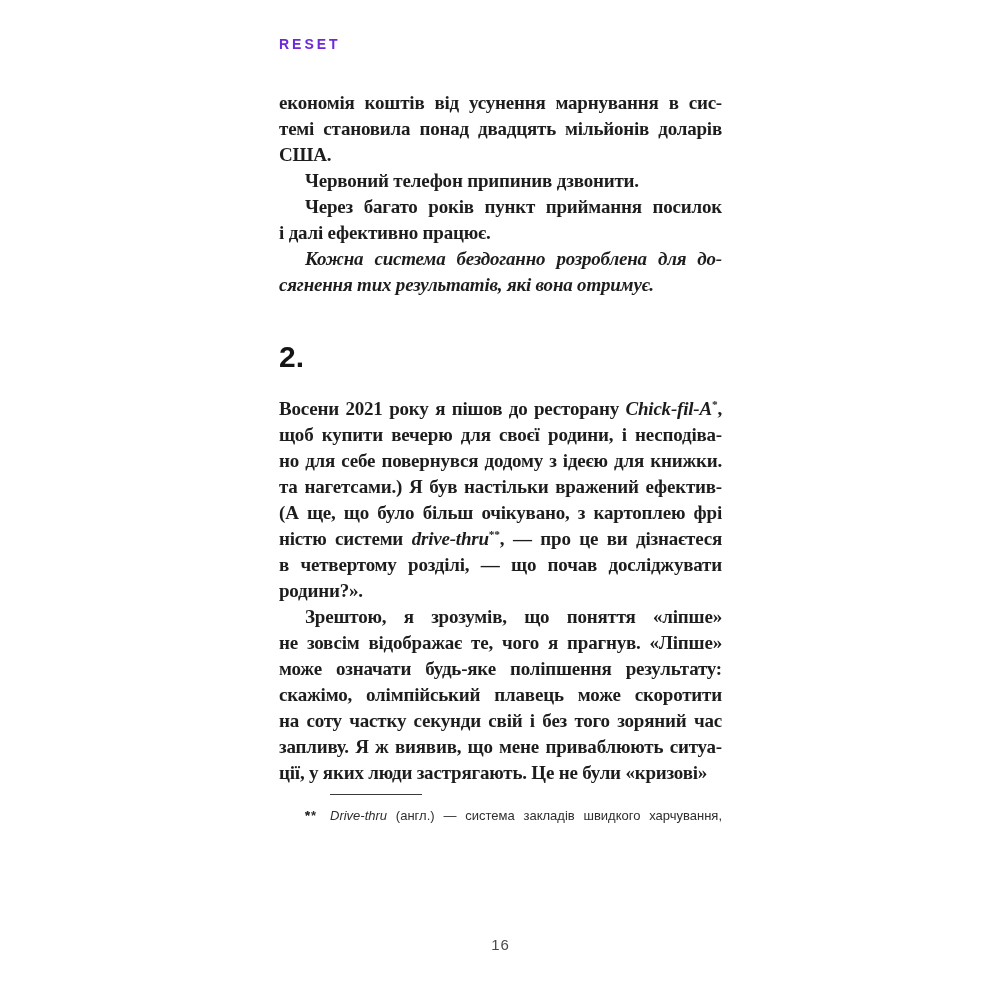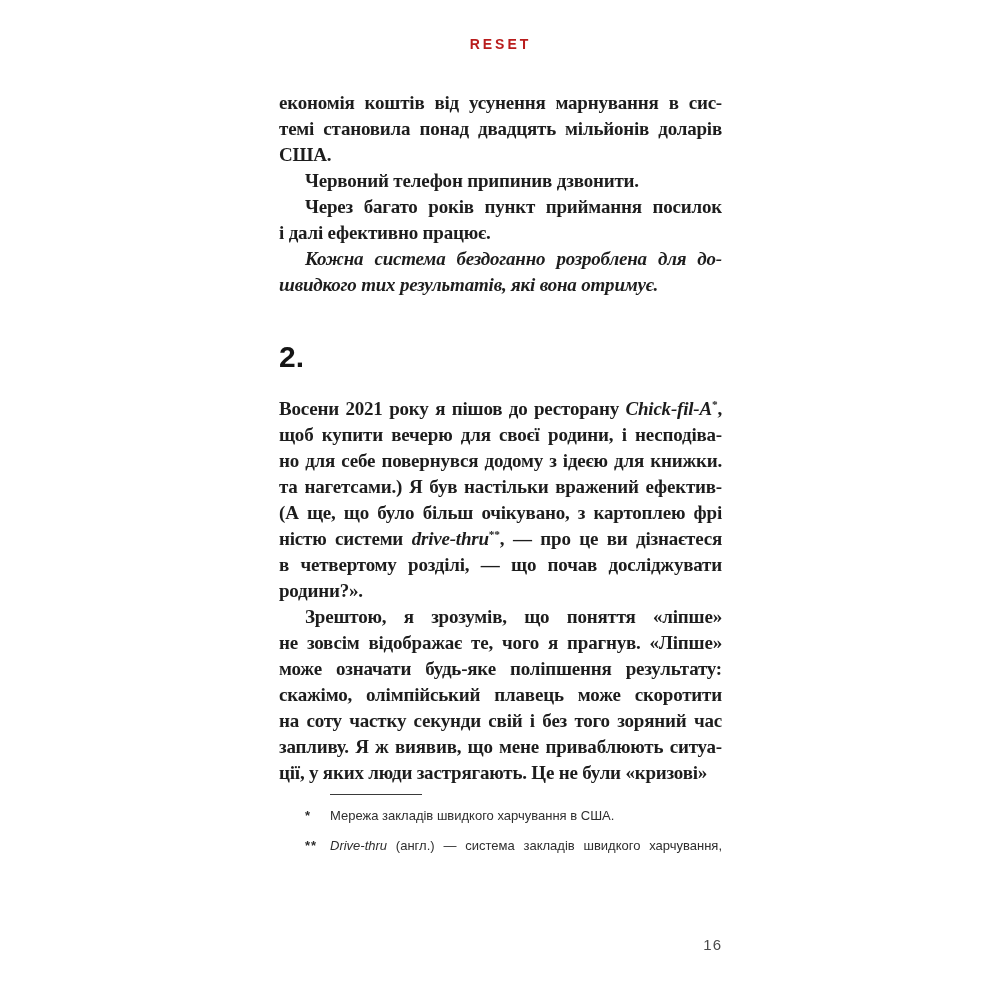--- a/index.html
+++ b/index.html
@@ -7,24 +7,24 @@
     position:relative;
     width:1000px;height:1000px;
     background:#ffffff;
     margin:0 auto;
     font-family:"Liberation Serif", serif;
     color:#1d1d1d;
     overflow:hidden;
   }
   .running-head{
     position:absolute;top:36px;left:279px;width:443px;
-    text-align:center;
+    text-align:left;
     font-family:"Liberation Sans", sans-serif;
     font-weight:bold;font-size:14px;letter-spacing:3px;
-    color:#b91c1c;
+    color:#6d28d9;
   }
   .text-block{
     position:absolute;top:90px;left:279px;width:443px;
     font-size:19px;line-height:26px;letter-spacing:-0.2px;
   }
   .para{margin:0;font-weight:bold;}
   .para .line{
     text-align:justify;text-align-last:justify;
     height:26px;overflow:hidden;white-space:nowrap;
   }
@@ -54,21 +54,21 @@
     position:absolute;left:26px;top:0;
     font-weight:bold;letter-spacing:1px;
   }
   .footnote-row .line{
     text-align:justify;text-align-last:justify;
     overflow:hidden;
   }
   .footnote-row .line.last{text-align-last:left;}
   .page-number{
     position:absolute;top:936px;left:279px;width:443px;
-    text-align:right;
+    text-align:center;
     font-family:"Liberation Sans", sans-serif;
     font-size:15px;color:#4a4a4a;letter-spacing:1px;
   }
 </style>
 </head>
 <body>
 
 <div class="page">
 
   <div class="running-head">RESET</div>
@@ -82,21 +82,21 @@
         </div>
         <div class="para indent">
           <div class="line first last">Червоний телефон припинив дзвонити.</div>
         </div>
         <div class="para indent">
           <div class="line first">Через багато років пункт приймання посилок</div>
           <div class="line last">і далі ефективно працює.</div>
         </div>
         <div class="para indent italic">
           <div class="line first">Кожна система бездоганно розроблена для до-</div>
-          <div class="line last">швидкого тих результатів, які вона отримує.</div>
+          <div class="line last">сягнення тих результатів, які вона отримує.</div>
         </div>
       </div>
 
     <div class="section-heading">2.</div>
 
     <div id="paras-after">
         <div class="para">
           <div class="line first">Восени 2021 року я пішов до ресторану <i>Chick-fil-A</i><sup>*</sup>,</div>
           <div class="line">щоб купити вечерю для своєї родини, і несподіва-</div>
           <div class="line">но для себе повернувся додому з ідеєю для книжки.</div>
@@ -115,21 +115,20 @@
           <div class="line">запливу. Я ж виявив, що мене приваблюють ситуа-</div>
           <div class="line last">ції, у яких люди застрягають. Це не були «кризові»</div>
         </div>
       </div>
 
     <div class="footnotes">
       <div class="footnote-separator"></div>
       <div id="footnote-list">
           <div class="footnote-row">
             <span class="footnote-marker">*</span>
-            <div class="line last">Мережа закладів швидкого харчування в США.</div>
           </div>
           <div class="footnote-row">
             <span class="footnote-marker">**</span>
             <div class="line"><i>Drive-thru</i> (англ.) — система закладів швидкого харчування,</div>
           </div>
         </div>
     </div>
   </div>
 
   <div class="page-number">16</div>

